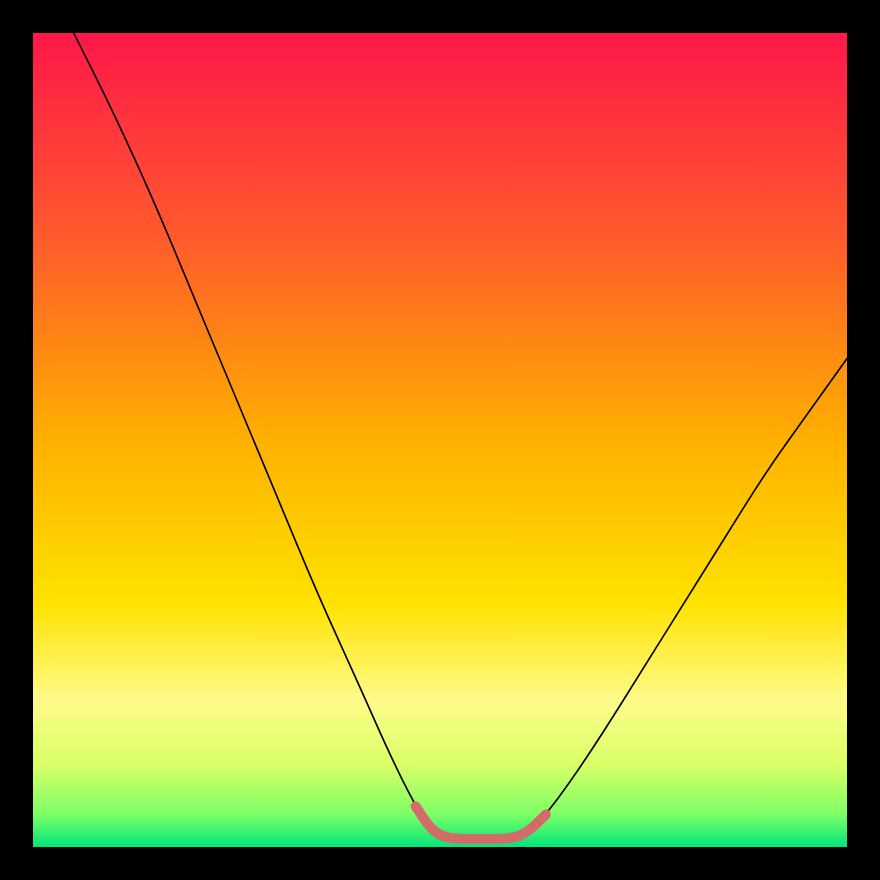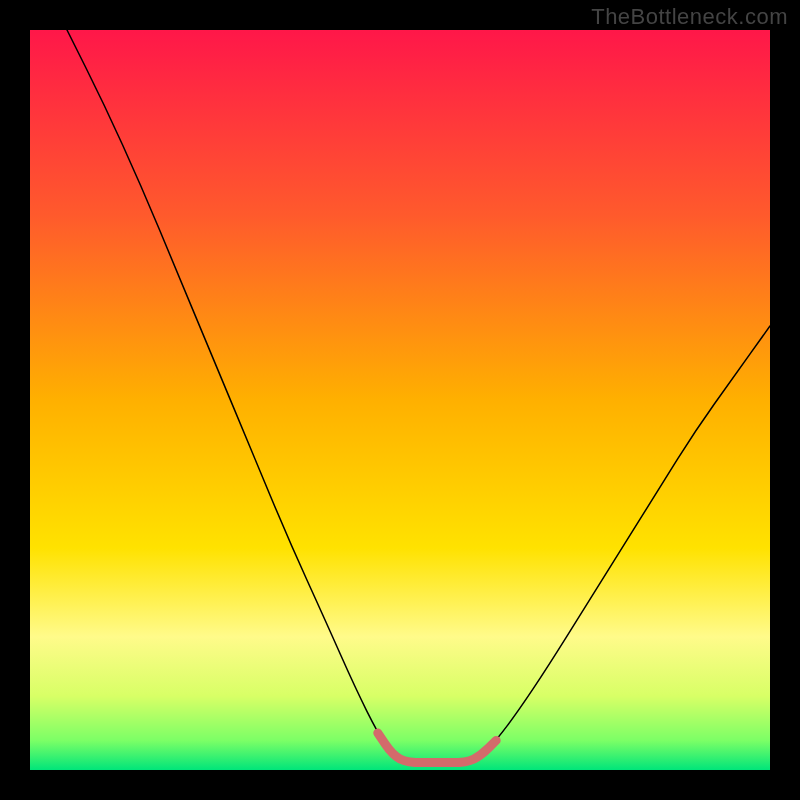--- a/index.html
+++ b/index.html
@@ -33,21 +33,20 @@
     top: 30px;
     width: 740px;
     height: 740px;
   }
   svg { display: block; }
 </style>
 </head>
 <body>
 
 <div class="frame">
-  <div class="watermark">TheBottleneck.com</div>
   <div class="plot-area">
     <svg id="chart-svg" width="740" height="740" viewBox="0 0 740 740" preserveAspectRatio="none">
       <defs>
         <linearGradient id="bg-grad" x1="0" y1="0" x2="0" y2="1">
             <stop offset="0%" stop-color="#ff1749"></stop>
             <stop offset="25%" stop-color="#ff5a2c"></stop>
             <stop offset="50%" stop-color="#ffb000"></stop>
             <stop offset="70%" stop-color="#ffe200"></stop>
             <stop offset="82%" stop-color="#fffb8a"></stop>
             <stop offset="90%" stop-color="#d8ff66"></stop>

